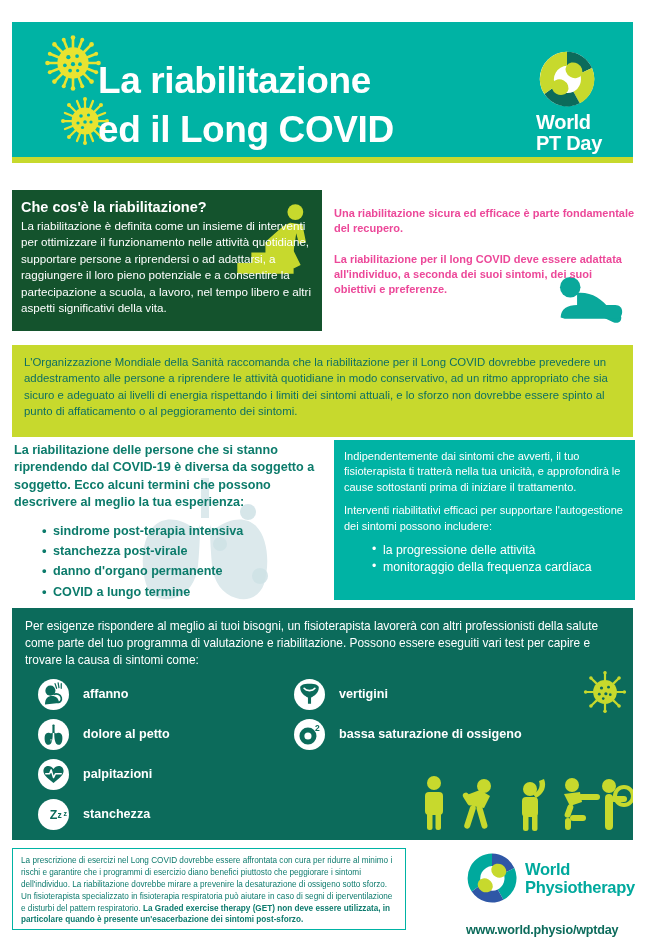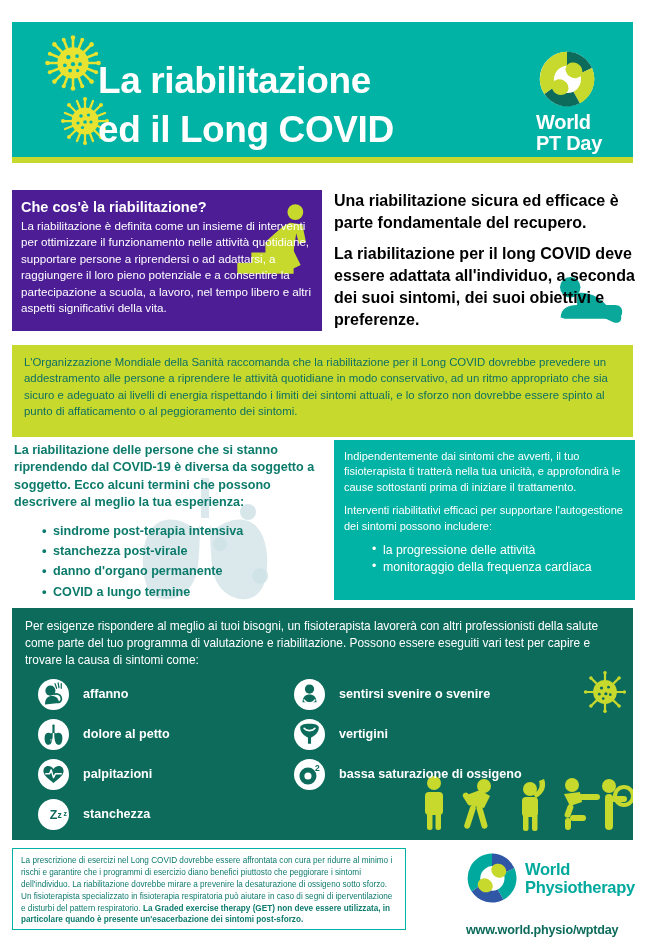--- a/index.html
+++ b/index.html
@@ -70,21 +70,21 @@
     color: transparent;
     -webkit-text-stroke: 1.4px #ffffff;
     letter-spacing: 0px;
   }
 
   
   .row1-left {
     position: absolute;
     left: 12px; top: 190px;
     width: 310px; height: 141px;
-    background: #4c1d95;
+    background: #14532d;
     overflow: hidden;
   }
   .row1-left h2 {
     position: relative; z-index: 3;
     color: #ffffff; font-size: 14.5px; font-weight: bold;
     margin: 9px 0 3px 9px;
   }
   .row1-left p {
     position: relative; z-index: 3;
     color: #ffffff; font-size: 11.6px; line-height: 1.42;
@@ -95,23 +95,23 @@
     z-index: 1; opacity: 1;
   }
 
   .row1-right {
     position: absolute;
     left: 330px; top: 190px;
     width: 305px; height: 141px;
     overflow: hidden;
   }
   .row1-right p {
-    color: #000000; font-size: 16px; line-height: 1.37;
+    color: #ec4899; font-size: 11px; line-height: 1.37;
     font-weight: bold;
-    margin: 0 0 9px 4px;
+    margin: 16px 0 9px 4px;
     position: relative; z-index: 3;
   }
   .stretch-icon {
     position: absolute; right: 6px; bottom: 0px; z-index: 1;
   }
 
   
   .who-band {
     position: absolute;
     left: 12px; top: 345px;
@@ -536,31 +536,20 @@
               <text x="35" y="22" text-anchor="middle" font-family="'Liberation Sans',sans-serif" font-size="9" font-weight="bold" fill="#0c6b5b">z</text>
             </svg>
           </span>
           <span class="sym-label">stanchezza</span>
         </div>
 
       </div>
 
       <div class="sym-col right">
 
-        <div class="sym-item">
-          <span class="sym-icon">
-            <svg width="31" height="31" viewBox="0 0 40 40">
-              <circle cx="20" cy="20" r="20" fill="#ffffff"></circle>
-              <circle cx="20" cy="13" r="6" fill="#0c6b5b"></circle>
-              <path d="M11 30 C11 23 15 20 20 20 C25 20 29 23 29 30 Z" fill="#0c6b5b"></path>
-              <path d="M13 27 C16 32 24 32 27 27" fill="none" stroke="#ffffff" stroke-width="1.8" stroke-linecap="round"></path>
-            </svg>
-          </span>
-          <span class="sym-label">sentirsi svenire o svenire</span>
-        </div>
 
         <div class="sym-item">
           <span class="sym-icon">
             <svg width="31" height="31" viewBox="0 0 40 40">
               <circle cx="20" cy="20" r="20" fill="#ffffff"></circle>
               <path d="M8 11 C8 8 12 6 20 6 C28 6 32 8 32 11 C32 18 26 22 22 24 L22 32 L18 32 L18 24 C14 22 8 18 8 11 Z" fill="#0c6b5b"></path>
               <path d="M13 12 C16 16 24 16 27 12" fill="none" stroke="#ffffff" stroke-width="2" stroke-linecap="round"></path>
             </svg>
           </span>
           <span class="sym-label">vertigini</span>

